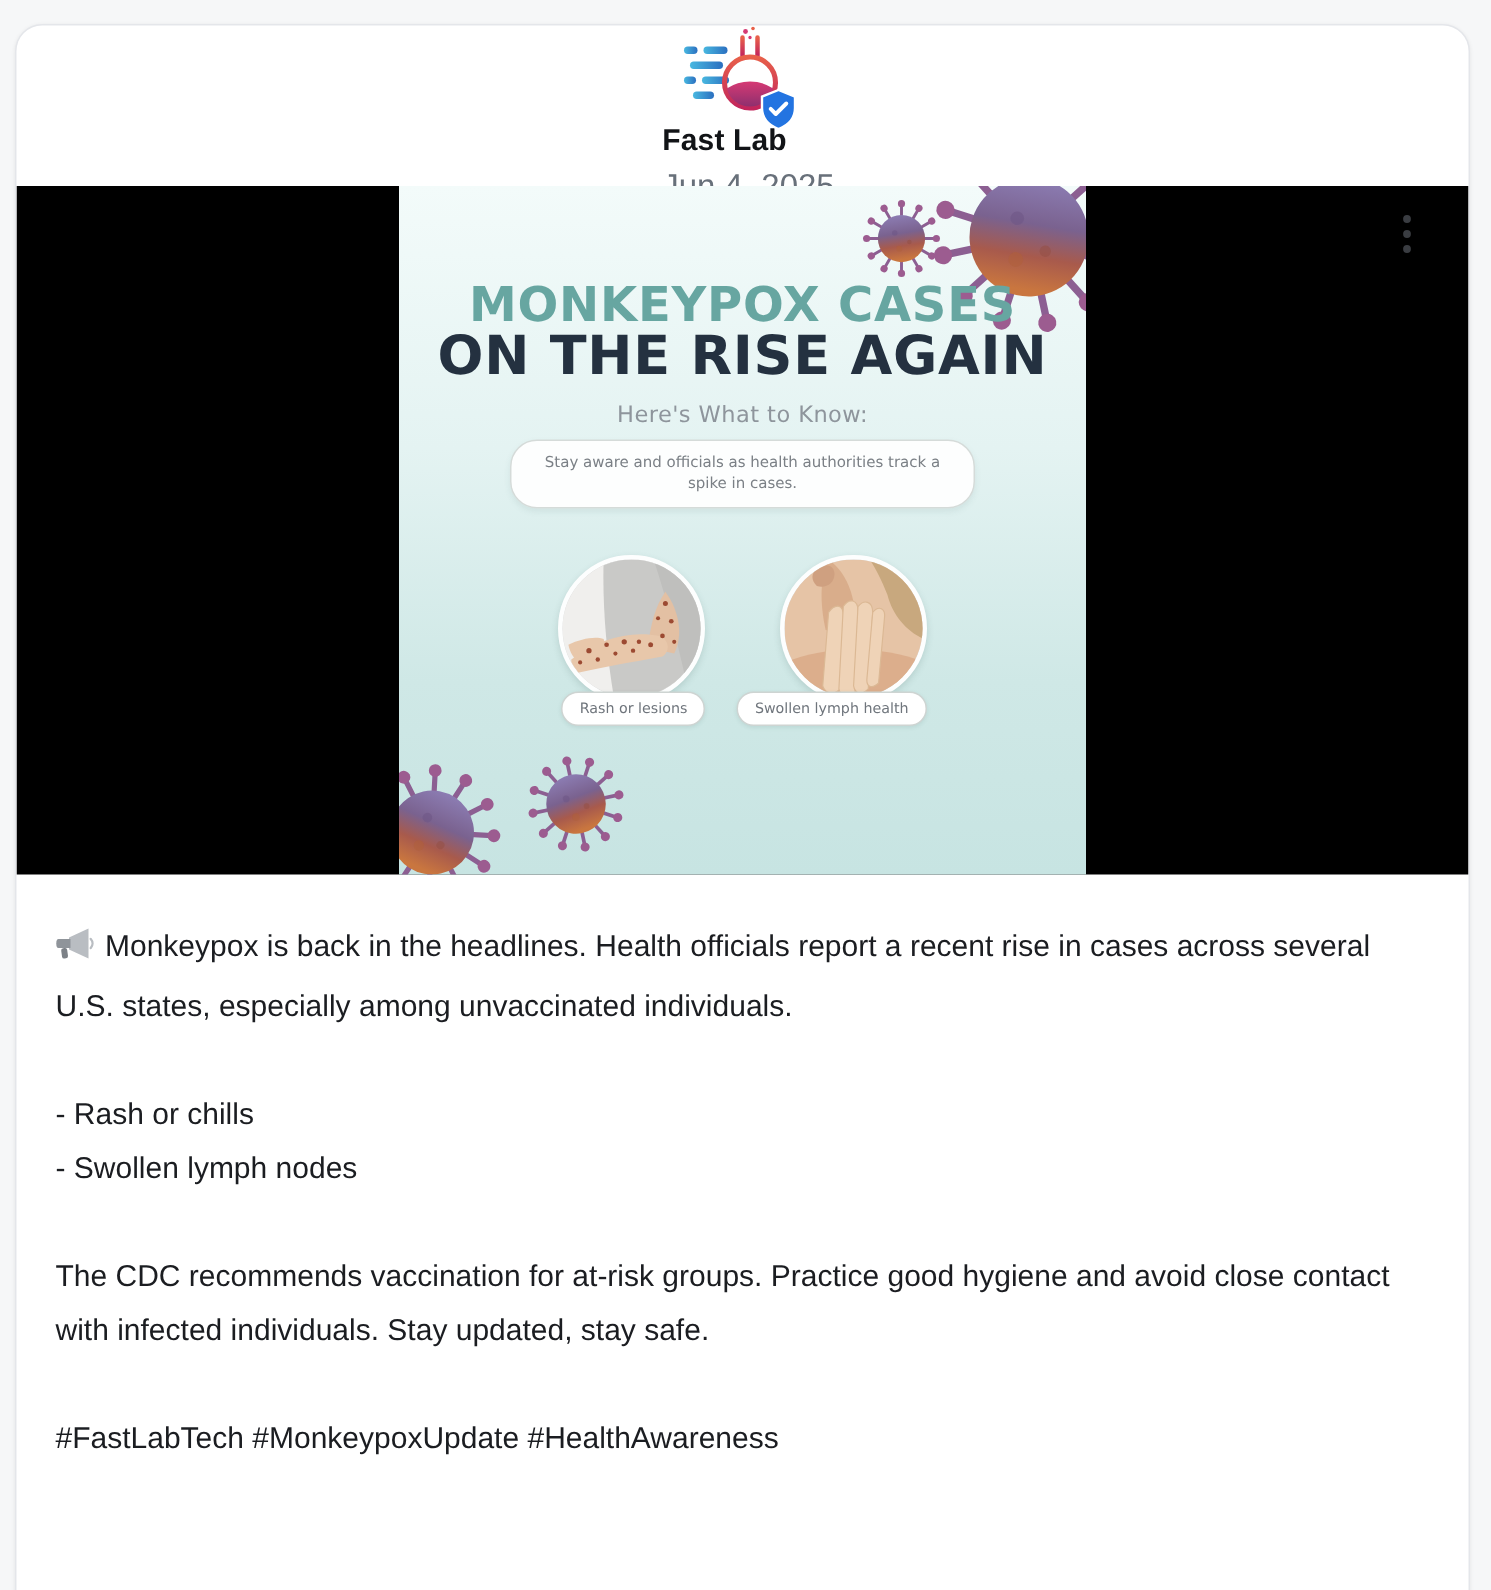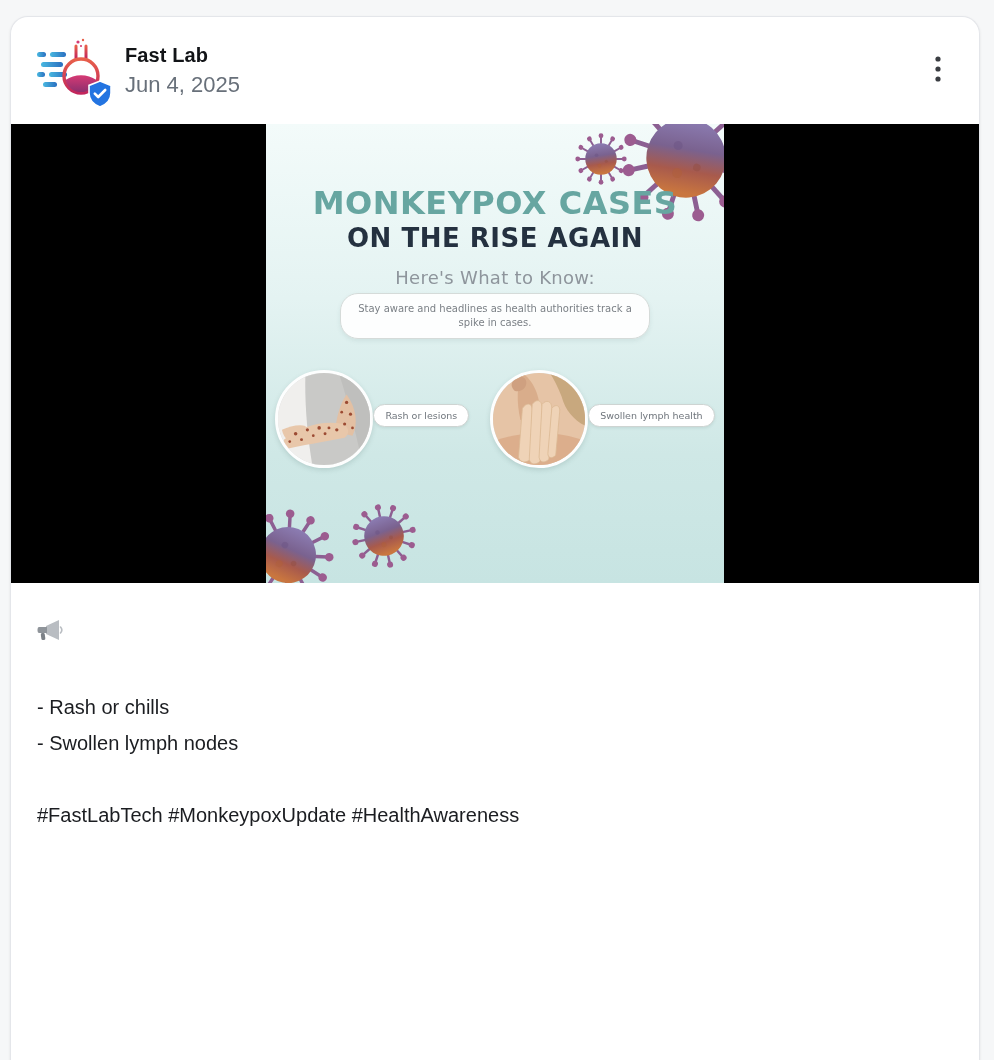--- a/index.html
+++ b/index.html
@@ -9,49 +9,49 @@
 
   .post-card {
     position:absolute; left:10px; top:16px; width:970px; height:1100px;
     background:#ffffff; border:1px solid #e4e6ea; border-bottom:none;
     border-radius:18px 18px 0 0;
     box-shadow:0 1px 3px rgba(0,0,0,0.08);
     overflow:hidden;
   }
 
   
-  .post-header { height:107px; display:flex; align-items:center; padding:0 30px 0 24px; }
+  .post-header { height:107px; display:flex; align-items:center; padding:0 30px 0 24px;flex-direction:column; }
   .avatar-wrap { position:relative; width:76px; height:66px; flex:0 0 auto; cursor:pointer; }
   .avatar-wrap svg.logo { display:block; }
   .verified { position:absolute; right:-2px; bottom:-4px; }
   .author-meta { margin-left:14px; }
   .author-name { font-size:20px; font-weight:700; color:#121417; letter-spacing:0.1px; cursor:pointer; }
   .post-date { font-size:22px; color:#68707a; margin-top:5px; }
   .menu-btn { margin-left:auto; background:none; border:none; cursor:pointer; padding:6px 8px; }
 
   
   .media-block { width:100%; height:459px; background:#000; cursor:pointer; }
   .ig {
     position:relative; width:458px; height:459px; margin:0 auto; overflow:hidden;
     background:linear-gradient(180deg,#f3fbfa 0%, #e4f3f2 38%, #cfe8e6 72%, #c7e4e2 100%);
     font-family:"DejaVu Sans", sans-serif;
   }
   .ig-title1 { position:absolute; top:62px; left:0; right:0; text-align:center;
     font-size:32px; line-height:34px; font-weight:800; letter-spacing:0.5px; color:#67a6a1; }
   .ig-title2 { position:absolute; top:95px; left:0; right:0; text-align:center;
-    font-size:26px; line-height:38px; font-weight:800; letter-spacing:0.5px; color:#243140; }
+    font-size:36px; line-height:38px; font-weight:800; letter-spacing:0.5px; color:#243140; }
   .ig-sub { position:absolute; top:143px; left:0; right:0; text-align:center;
-    font-size:18px; color:#8e959c; letter-spacing:0.3px; }
+    font-size:15px; color:#8e959c; letter-spacing:0.3px; }
   .ig-callout { position:absolute; top:169px; left:74px; width:310px;
     background:rgba(255,255,255,0.92); border:1px solid #d5dbd9; border-radius:18px;
     padding:8px 16px; text-align:center; font-size:10px; line-height:14px; color:#7b8086;
     box-shadow:0 2px 4px rgba(70,110,105,0.10); }
   .symptoms { position:absolute; top:246px; left:0; right:0;
     display:flex; justify-content:center; gap:21px; }
-  .symptom { display:flex; flex-direction:row; align-items:center; }
+  .symptom { display:flex; flex-direction:column; align-items:flex-end; }
   .circle-photo { width:98px; height:98px; border-radius:50%; border:3px solid #fdfefe;
     overflow:hidden; box-shadow:0 2px 5px rgba(60,95,90,0.18); background:#ddd; }
   .circle-photo svg { display:block; }
   .pill-label { margin-top:-7px; z-index:2; background:#ffffff; border:1px solid #ced4d2;
     border-radius:13px; padding:5px 11px; font-size:9.5px; color:#6f757c; white-space:nowrap;
     box-shadow:0 1px 3px rgba(60,95,90,0.12); }
   .virus { position:absolute; }
   .v-top-small { top:8px;  left:308px; width:54px; height:54px; }
   .v-top-big   { top:-34px; left:352px; width:136px; height:136px; }
   .v-bot-small { top:378px; left:84px;  width:68px; height:68px; }
@@ -180,21 +180,21 @@
         <svg class="virus v-bot-small" viewBox="-36 -36 72 72">
             <use href="#virusShape" transform="rotate(-12)"></use>
           </svg>
         <svg class="virus v-bot-big" viewBox="-36 -36 72 72">
             <use href="#virusShape" transform="rotate(33)"></use>
           </svg>
 
         <div class="ig-title1">MONKEYPOX CASES</div>
         <div class="ig-title2">ON THE RISE AGAIN</div>
         <div class="ig-sub">Here's What to Know:</div>
-        <div class="ig-callout">Stay aware and headlines as health authorities track a spike in cases.</div>
+        <div class="ig-callout">Stay aware and officials as health authorities track a spike in cases.</div>
 
         <div class="symptoms">
 
           <div class="symptom">
             <div class="circle-photo">
               <svg width="98" height="98" viewBox="0 0 100 100">
                 <rect width="100" height="100" fill="#f0efed"></rect>
                 <path d="M28 0 H100 V100 H36 C30 66 27 32 28 0 Z" fill="#c9c9c7"></path>
                 <path d="M62 0 H100 V100 H88 C80 64 72 30 62 0 Z" fill="#bfbfbd"></path>
                 <path d="M70 22 C80 36 82 52 76 64 L58 60 C60 44 63 32 70 22 Z" fill="#e3c0a3"></path>
@@ -248,26 +248,27 @@
     <div class="post-body">
 
       <div class="para">
         <span class="emoji">
           <svg width="26" height="23" viewBox="0 0 26 23">
             <path d="M9 7 L22 1 V21 L9 15 Z" fill="#b9bdc2"></path>
             <path d="M2 8 H10 V14 H2 C1 14 0.5 13 0.5 11 C0.5 9 1 8 2 8 Z" fill="#8f949a"></path>
             <rect x="4" y="14" width="4" height="7" rx="1.5" fill="#7c8187" transform="rotate(-8 6 17)"></rect>
             <path d="M23.5 8 a4.5 4.5 0 0 1 0 6" stroke="#b9bdc2" stroke-width="1.6" fill="none" stroke-linecap="round"></path>
           </svg>
-        </span>
+        </span><span>Monkeypox is back in the headlines. Health officials report a recent rise in cases across several U.S. states, especially among unvaccinated individuals.</span>
       </div>
 
       <div class="para">
         <div>- Rash or chills</div>
         <div>- Swollen lymph nodes</div>
       </div>
 
+      <div class="para">The CDC recommends vaccination for at-risk groups. Practice good hygiene and avoid close contact with infected individuals. Stay updated, stay safe.</div>
 
       <div class="para hashtags">#FastLabTech #MonkeypoxUpdate #HealthAwareness</div>
 
     </div>
   </article>
 </div>
 
 </body></html>

